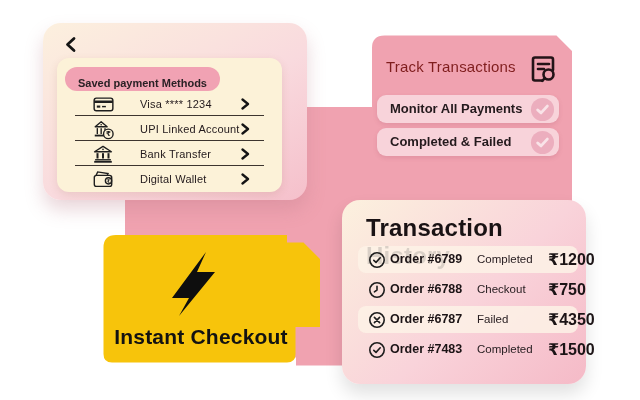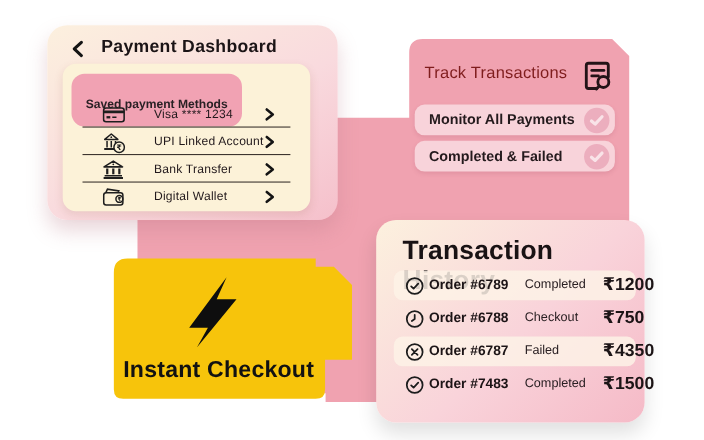--- a/index.html
+++ b/index.html
@@ -11,21 +11,21 @@
   .bg{position:absolute;left:0;top:0;}
 
   
   .pay-card{position:absolute;left:43px;top:23px;width:264px;height:177px;border-radius:18px;
     background:linear-gradient(150deg,#fcf0de 0%,#f9dade 55%,#f5c0cb 100%);
     box-shadow:0 10px 18px rgba(186,122,136,.30);}
   .pay-back{position:absolute;left:21px;top:13px;width:13px;height:17px;cursor:pointer;}
   .pay-title{position:absolute;left:49px;top:11px;font-size:16px;font-weight:bold;letter-spacing:.3px;}
   .pay-panel{position:absolute;left:14px;top:35px;width:225px;height:134px;border-radius:12px;
     background:#fcf2d8;box-shadow:0 3px 8px rgba(150,90,60,.14);}
-  .pay-pill{position:absolute;left:8px;top:9px;height:16px;line-height:24px;padding:16px 13px;
+  .pay-pill{position:absolute;left:8px;top:9px;height:16px;line-height:24px;padding:4px 13px;
     border-radius:12px;background:#f1a2b3;font-size:11px;font-weight:bold;color:#2a2125;}
   .m-row{position:absolute;left:0;width:225px;height:22px;display:flex;align-items:center;cursor:pointer;}
   .m-ic{position:absolute;left:35px;width:22px;height:22px;display:flex;align-items:center;justify-content:center;}
   .m-label{position:absolute;left:83px;font-size:11px;letter-spacing:.2px;color:#22191c;}
   .m-chev{position:absolute;left:183px;width:10px;height:12px;}
   .m-div{position:absolute;left:18px;width:189px;height:1px;background:#3d352f;}
 
   
   .trk-title{position:absolute;left:386px;top:58px;font-size:15px;font-weight:normal;letter-spacing:.2px;color:#7f1d1d;}
   .trk-icon{position:absolute;left:524px;top:51px;}
@@ -40,41 +40,40 @@
     box-shadow:0 10px 18px rgba(0,0,0,.12);}
   .th-title{position:absolute;left:24px;top:14px;font-size:24px;font-weight:bold;letter-spacing:.2px;color:#191214;}
   .th-row{position:absolute;left:16px;width:220px;height:27px;cursor:pointer;}
   .th-row.hl{background:rgba(253,242,230,.85);border-radius:8px;}
   .th-ic{position:absolute;left:10px;top:4.5px;}
   .th-ord{position:absolute;left:32px;top:0;line-height:27px;font-size:12.5px;font-weight:bold;color:#1c1416;}
   .th-st{position:absolute;left:119px;top:0;line-height:27px;font-size:11.5px;color:#2a2023;}
   .th-amt{position:absolute;left:190px;top:0;line-height:27px;font-size:16px;font-weight:bold;color:#1c1416;}
 
   
-  .ic-label{position:absolute;left:112px;top:325px;width:206px;
+  .ic-label{position:absolute;left:98px;top:325px;width:206px;text-align:center;
     font-size:21px;font-weight:bold;letter-spacing:.2px;color:#121212;}
 </style>
 </head>
 <body>
 
 <div class="stage">
 
   <svg class="bg" width="640" height="400" viewBox="0 0 640 400">
     <path d="M125,107 H372 V48 Q372,35.5 384.5,35.5 H556.5 L572,51 V365.5 H296 V357.5 H125 Z" fill="#F0A2B0"></path>
     <path d="M116,235 H287 V242.5 H303.5 L320,259 V327 H295.5 V354 Q295.5,362.5 287,362.5 H112 Q103.5,362.5 103.5,354 V247.5 Q103.5,235 116,235 Z" fill="#F7C40B"></path>
     <path d="M206,252 L172,298 L189,298 L179,316 L215,272 L197,272 Z" fill="#0e0e0e"></path>
   </svg>
 
   <div class="pay-card">
     <span class="pay-back">
       <svg width="13" height="17" viewBox="0 0 13 17">
           <path d="M10,2.5 L3.5,8.5 L10,14.5" fill="none" stroke="#141414" stroke-width="2.8" stroke-linecap="round" stroke-linejoin="round"></path>
         </svg>
     </span>
-    <span class="pay-title">Payment Dashboard</span>
 
     <div class="pay-panel">
       <span class="pay-pill">Saved payment Methods</span>
 
       <div class="m-row" style="top:35px;">
         <span class="m-ic">
           <svg width="21" height="17" viewBox="0 0 22 17" fill="none" stroke="#1e1e1e" stroke-width="1.5">
             <rect x="1.2" y="1.8" width="19.6" height="13.2" rx="2.4"></rect>
             <line x1="1.2" y1="5.6" x2="20.8" y2="5.6" stroke-width="2.6"></line>
             <rect x="4" y="9.6" width="3.6" height="2.2" fill="#1e1e1e" stroke="none"></rect>

